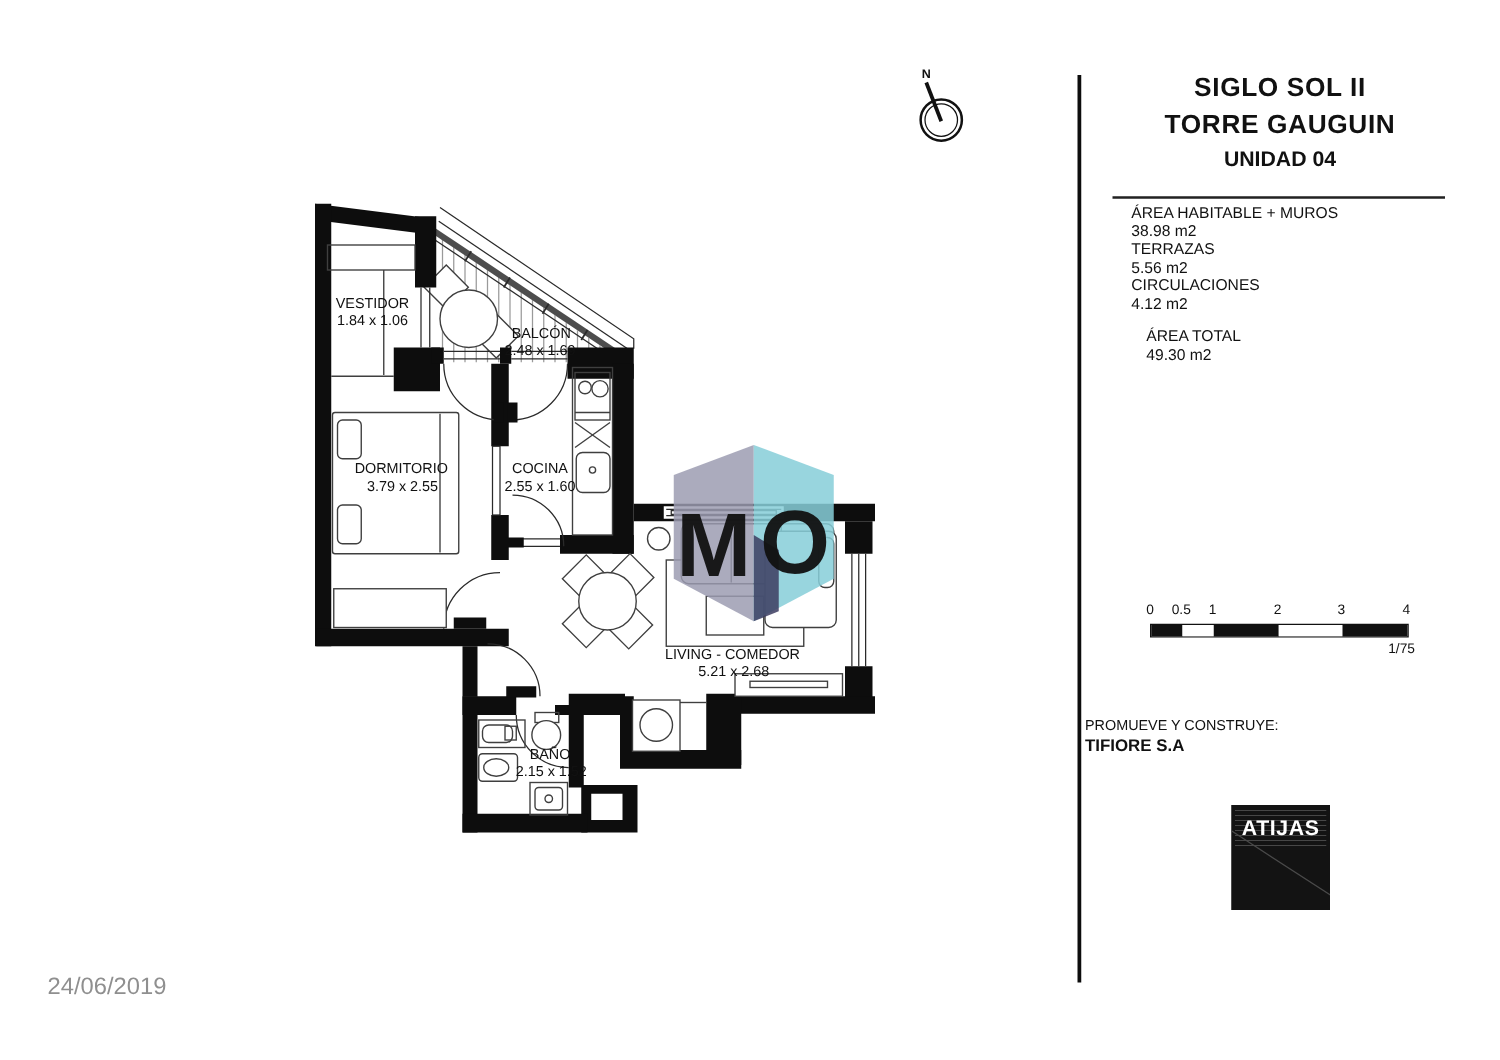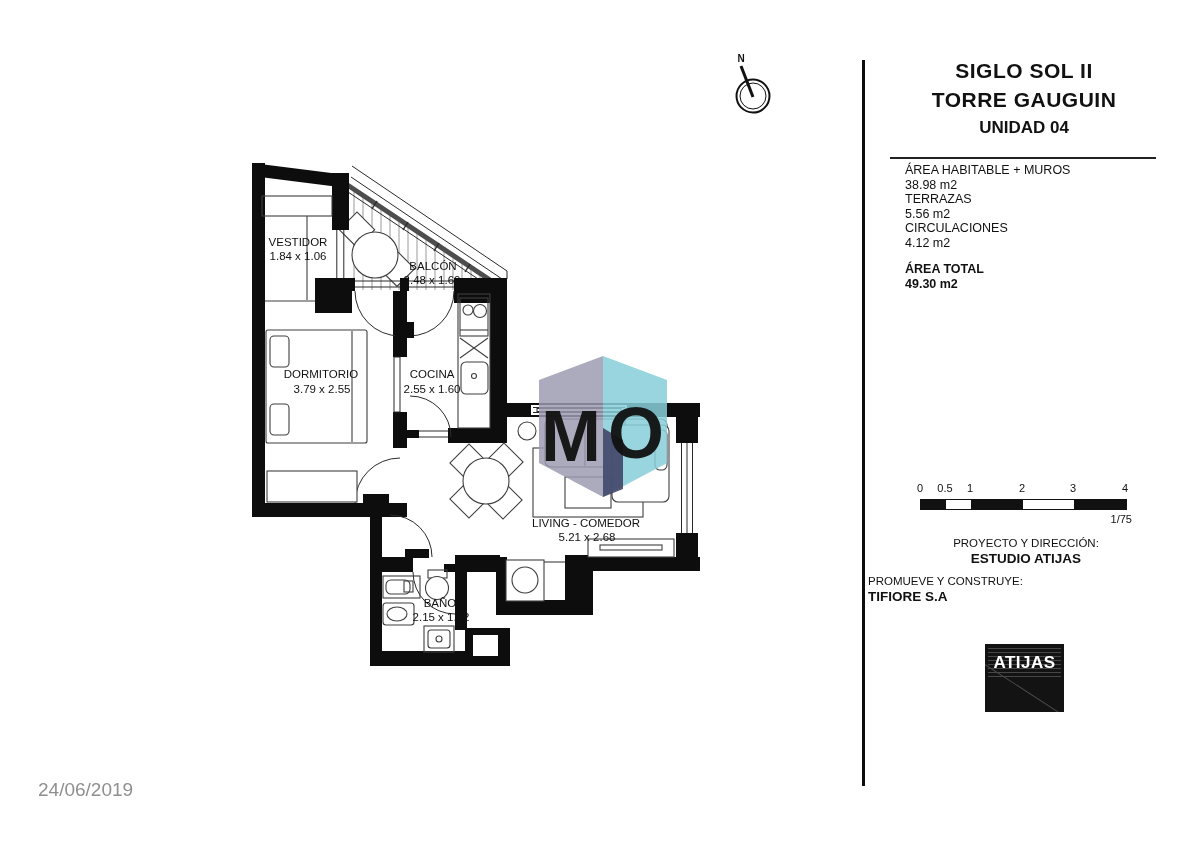--- a/index.html
+++ b/index.html
@@ -7,30 +7,30 @@
         font-family:"Liberation Sans",sans-serif;color:#111;}
   .abs{position:absolute;}
   
   #divider{left:862px;top:60px;width:3px;height:726px;background:#0d0d0d;}
   #titleblock{left:868px;top:56px;width:312px;text-align:center;}
   .proj-title{font-size:21px;font-weight:bold;line-height:29px;letter-spacing:.5px;}
   .unit-line{font-size:17px;font-weight:bold;line-height:19px;margin-top:4px;}
   #area-rule{left:890px;top:157px;width:266px;height:2px;background:#222;}
   #area-table{left:905px;top:163px;width:237px;font-size:12.5px;line-height:14.5px;}
   .arow{display:flex;justify-content:space-between;flex-direction:column;}
-  .arow.total{margin-top:12px;font-weight:bold;}
+  .arow.total{margin-top:12px;font-weight:normal;margin-left:12px;}
   #scalebar-wrap{left:920px;top:482px;width:210px;height:45px;font-size:11px;}
   .tick{position:absolute;top:0;transform:translateX(-50%);}
   #scalebar{position:absolute;top:17px;left:0;width:205px;height:9px;border:1px solid #111;display:flex;}
   #scalebar div{height:100%;}
   #scale-ratio{position:absolute;top:31px;right:-2px;font-size:11px;}
   #credits1{left:868px;top:537px;width:316px;text-align:center;font-size:11.5px;line-height:13px;}
   #credits2{left:868px;top:575px;width:316px;text-align:left;font-size:11.5px;line-height:13px;}
   .cred-val{font-weight:bold;font-size:13.5px;margin-top:2px;}
-  #atijas-logo{left:985px;top:644px;width:79px;height:68px;background:#131313;overflow:hidden;}
+  #atijas-logo{left:985px;top:644px;width:79px;height:84px;background:#131313;overflow:hidden;}
   #atijas-stripes{position:absolute;left:3px;right:3px;top:4px;height:32px;
      background:repeating-linear-gradient(180deg,rgba(255,255,255,.22) 0 1px,transparent 1px 4px);}
   #atijas-text{position:absolute;left:0;right:0;top:9px;text-align:center;color:#fff;
      font-weight:bold;font-size:17px;letter-spacing:.5px;}
   #atijas-diag{position:absolute;left:-12px;top:48px;width:110px;height:1px;background:#4a4a4a;
      transform:rotate(33deg);}
   #date-stamp{left:38px;top:779px;font-size:19px;color:#8f8f8f;}
   
   svg text{font-family:"Liberation Sans",sans-serif;fill:#111;}
   .room-label{font-size:11.5px;}
@@ -277,24 +277,20 @@
     <div id="scalebar">
       <div style="width:25px;background:#111;"></div>
       <div style="width:25px;background:#fff;"></div>
       <div style="width:52px;background:#111;"></div>
       <div style="width:51px;background:#fff;"></div>
       <div style="width:52px;background:#111;"></div>
     </div>
     <div id="scale-ratio">1/75</div>
   </div>
 
-  <div id="credits1" class="abs">
-    <div>PROYECTO Y DIRECCIÓN:</div>
-    <div class="cred-val">ESTUDIO ATIJAS</div>
-  </div>
 
   <div id="credits2" class="abs">
     <div>PROMUEVE Y CONSTRUYE:</div>
     <div class="cred-val">TIFIORE S.A</div>
   </div>
 
   <div id="atijas-logo" class="abs">
     <div id="atijas-stripes"></div>
     <div id="atijas-text">ATIJAS</div>
     <div id="atijas-diag"></div>

